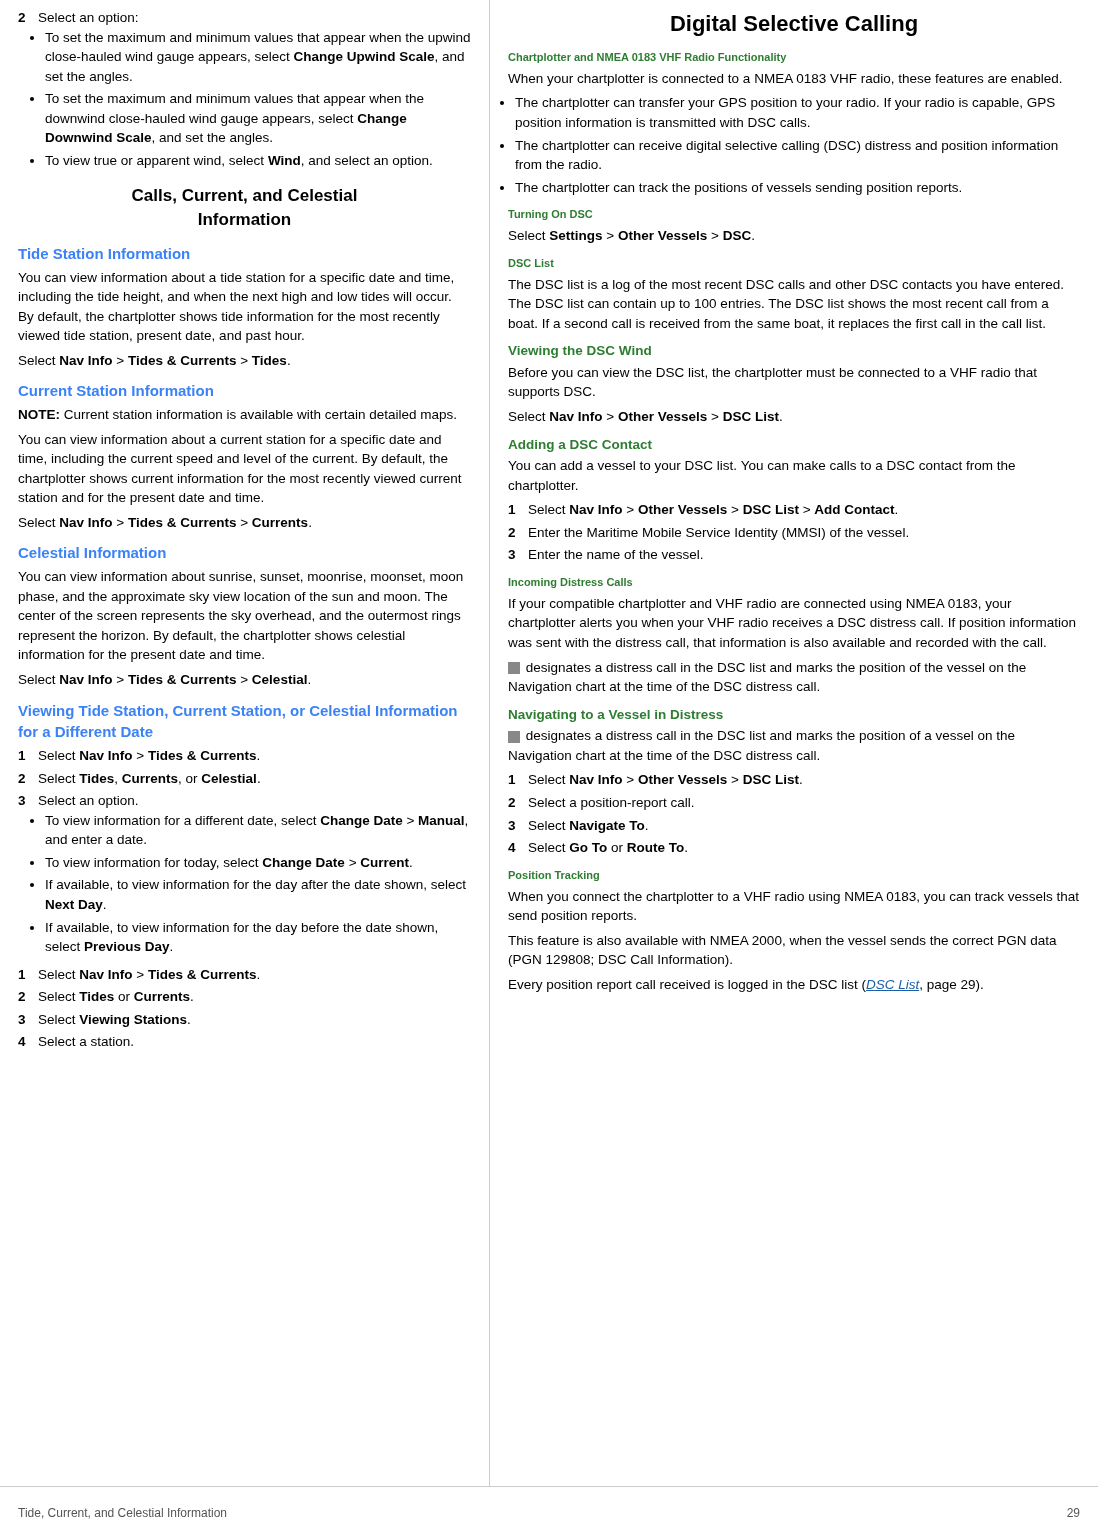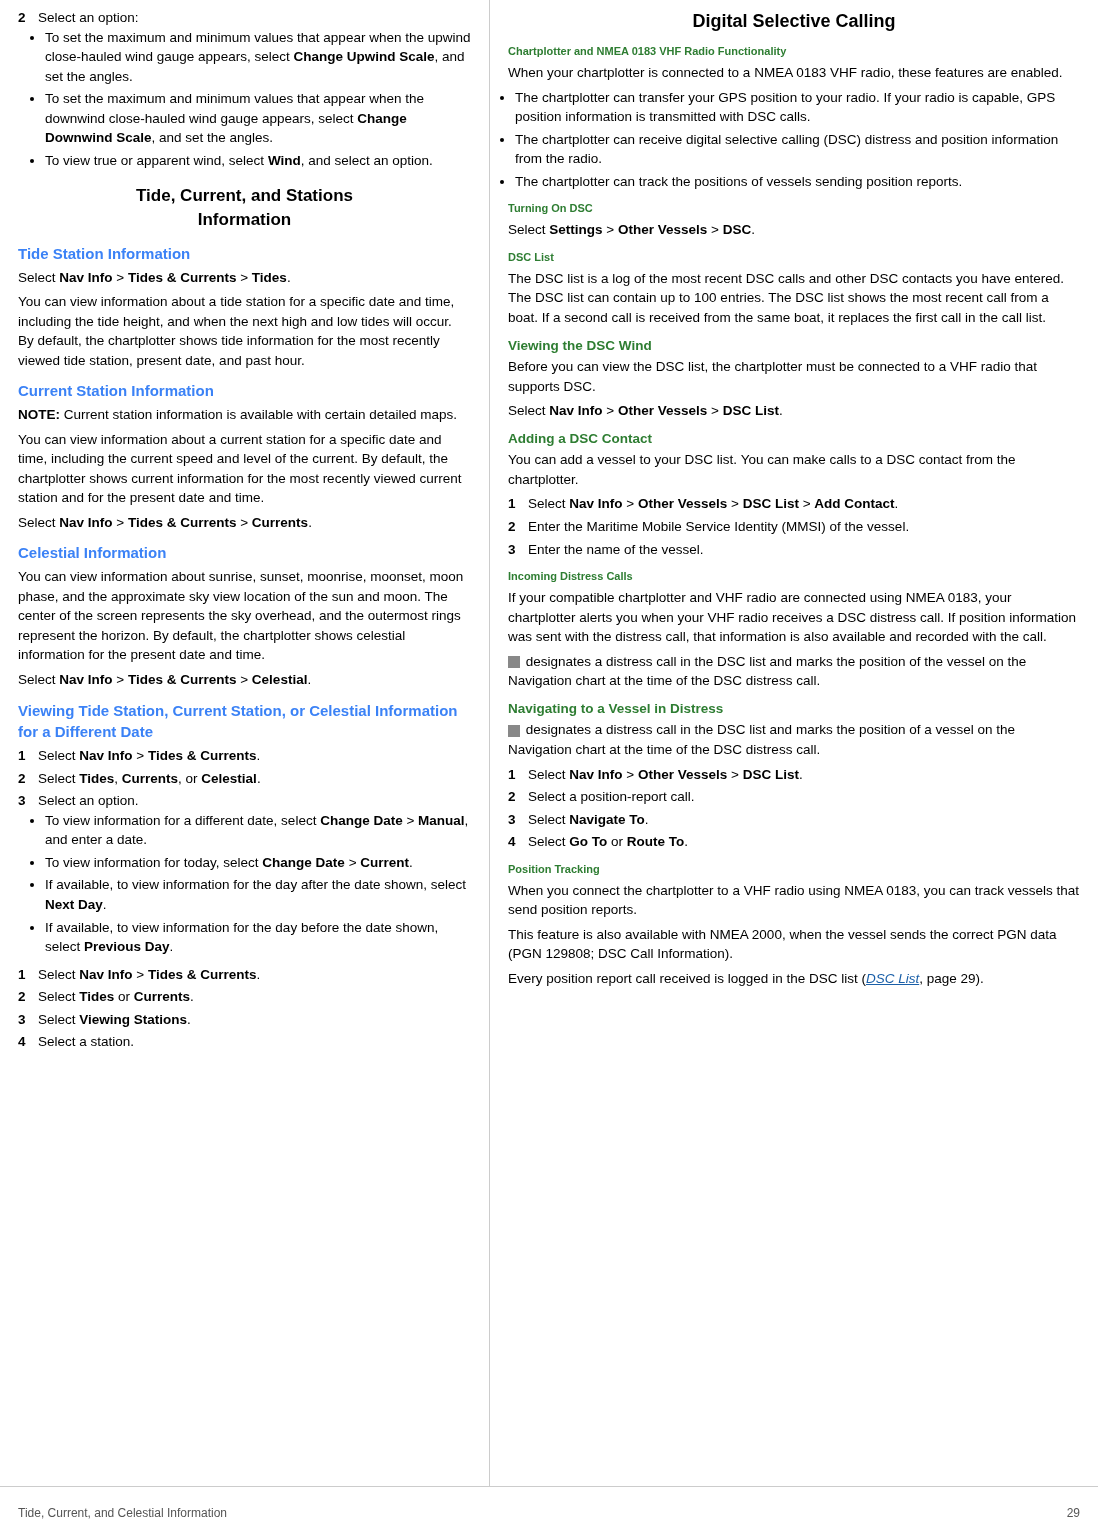--- a/index.html
+++ b/index.html
@@ -30,21 +30,21 @@
     }
     .footer {
       display: flex;
       justify-content: space-between;
       padding: 18px 18px;
       font-size: 12px;
       color: #555;
       border-top: 1px solid #ccc;
     }
     h1.page-title {
-      font-size: 18px;
+      font-size: 22px;
       font-weight: bold;
       text-align: center;
       margin-bottom: 8px;
     }
     h2.section-title {
       font-size: 15px;
       font-weight: bold;
       color: #3b82f6;
       margin-top: 10px;
       margin-bottom: 3px;
@@ -129,27 +129,27 @@
             To set the maximum and minimum values that appear when the downwind close-hauled wind gauge appears, select <span class="bold">Change Downwind Scale</span>, and set the angles.
           </li>
           <li>
             To view true or apparent wind, select <span class="bold">Wind</span>, and select an option.
           </li>
         </ul>
       </div>
     </div>
 
     <div class="big-section-title">
-      <span>Tide, Current, and Stations</span><br>
+      <span>Calls, Current, and Celestial</span><br>
       <span>Information</span>
     </div>
 
     <h2 class="section-title">Tide Station Information</h2>
+    <p>You can view information about a tide station for a specific date and time, including the tide height, and when the next high and low tides will occur. By default, the chartplotter shows tide information for the most recently viewed tide station, present date, and past hour.</p>
     <p>Select <span class="bold">Nav Info</span> &gt; <span class="bold">Tides &amp; Currents</span> &gt; <span class="bold">Tides</span>.</p>
-    <p>You can view information about a tide station for a specific date and time, including the tide height, and when the next high and low tides will occur. By default, the chartplotter shows tide information for the most recently viewed tide station, present date, and past hour.</p>
 
     <h2 class="section-title">Current Station Information</h2>
     <p><span class="note-label">NOTE:</span><span> Current station information is available with certain detailed maps.</span></p>
     <p>You can view information about a current station for a specific date and time, including the current speed and level of the current. By default, the chartplotter shows current information for the most recently viewed current station and for the present date and time.</p>
     <p>Select <span class="bold">Nav Info</span> &gt; <span class="bold">Tides &amp; Currents</span> &gt; <span class="bold">Currents</span>.</p>
 
     <h2 class="section-title">Celestial Information</h2>
     <p>You can view information about sunrise, sunset, moonrise, moonset, moon phase, and the approximate sky view location of the sun and moon. The center of the screen represents the sky overhead, and the outermost rings represent the horizon. By default, the chartplotter shows celestial information for the present date and time.</p>
     <p>Select <span class="bold">Nav Info</span> &gt; <span class="bold">Tides &amp; Currents</span> &gt; <span class="bold">Celestial</span>.</p>
 

